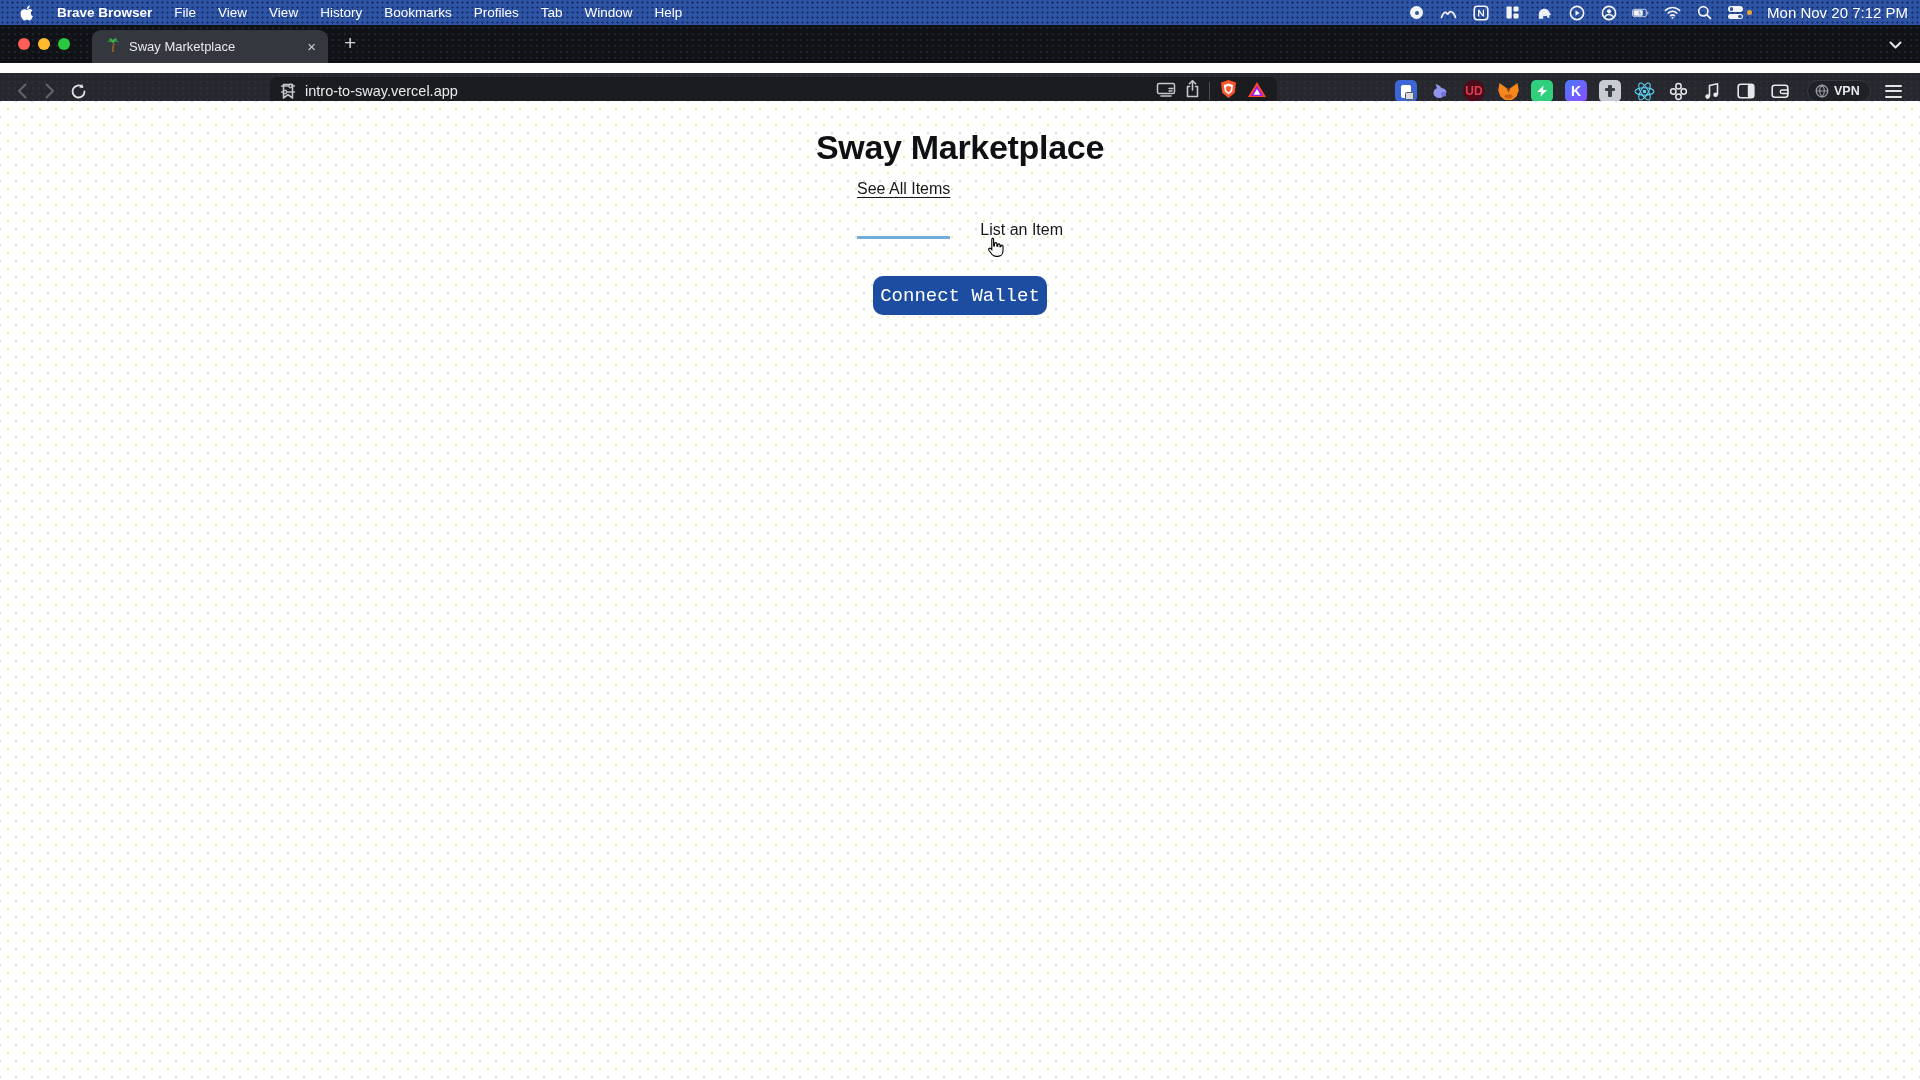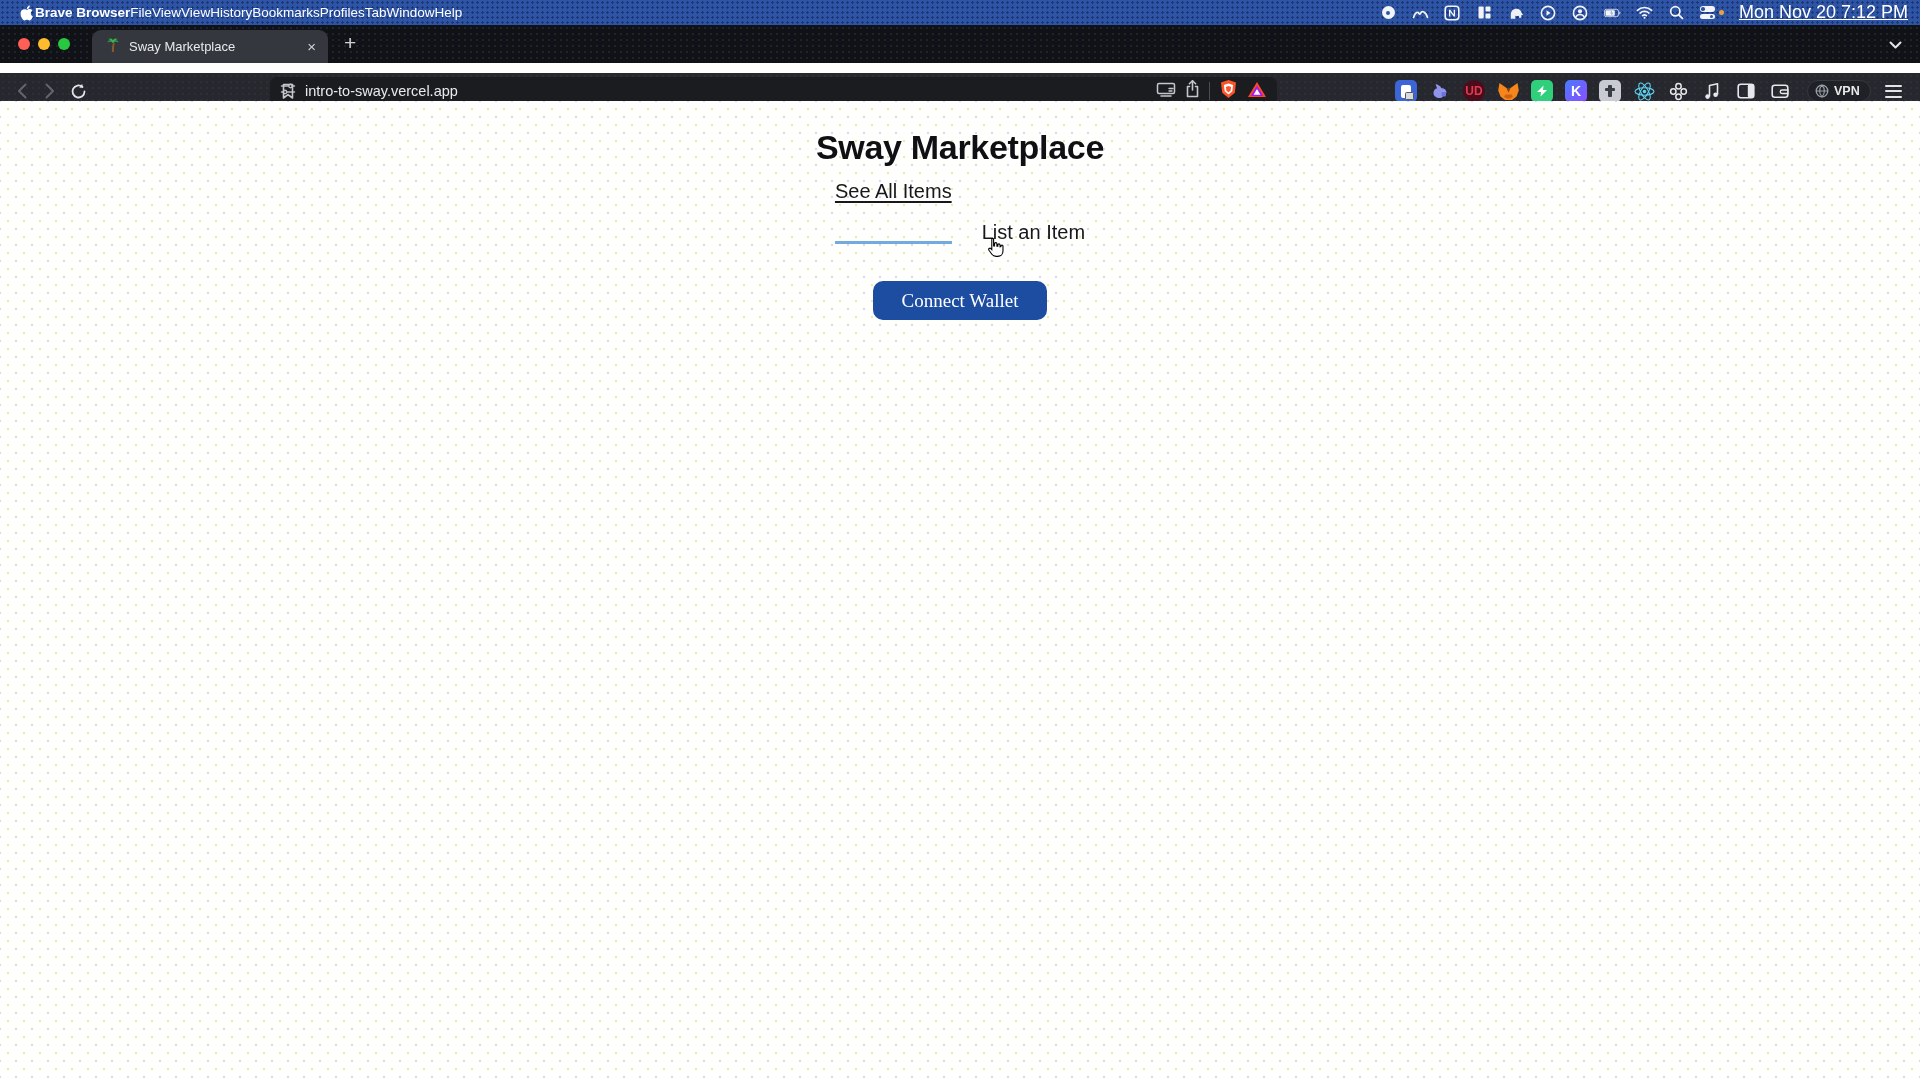--- a/index.html
+++ b/index.html
@@ -6,27 +6,27 @@
   html,body { width:1920px; height:1080px; overflow:hidden; font-family:"Liberation Sans","DejaVu Sans",sans-serif; background:#fffffe; }
 
   
   .menubar{
     position:absolute; top:0; left:0; width:1920px; height:25px;
     background-color:#2e55a5;
     background-image:radial-gradient(rgba(12,28,80,.55) 1px, transparent 1.3px);
     background-size:5px 5px;
     display:flex; align-items:center; color:#fff; font-size:13.5px;
   }
-  .menubar-left{ display:flex; align-items:center; padding-left:18px; }
+  .menubar-left{ display:flex; align-items:center; gap:22px; padding-left:18px; }
   .menu-item{ white-space:nowrap; cursor:default; }
   .menu-item.app{ font-weight:bold; }
   .menubar-right{ margin-left:auto; display:flex; align-items:center; gap:15px; padding-right:12px; }
   .mb-ico{ width:17px; height:17px; display:flex; align-items:center; justify-content:center; }
   .mb-ico svg{ display:block; }
-  .clock{ font-size:18px; white-space:nowrap;text-decoration:underline; }
+  .clock{ font-size:15px; white-space:nowrap; }
   .record-dot{ width:13px;height:13px;border-radius:50%;background:#f2f4f8; position:relative;}
   .record-dot::after{ content:""; position:absolute; left:4.5px; top:4.5px; width:4px;height:4px;border-radius:50%; background:#2e55a5;}
   .cc-wrap{ display:flex; align-items:center; gap:4px;}
   .cc-pills{ display:flex; flex-direction:column; gap:2px;}
   .cc-pill{ width:15px;height:5.5px;border-radius:3px;background:#f2f4f8; position:relative;}
   .cc-pill::after{content:"";position:absolute;width:3.5px;height:3.5px;border-radius:50%;background:#2e55a5;top:1px;}
   .cc-pill.a::after{left:1.5px;} .cc-pill.b::after{right:1.5px;}
   .cc-orange{ width:5px;height:5px;border-radius:50%;background:#e8a33d;}
 
   
@@ -85,27 +85,27 @@
     position:absolute; top:101px; left:0; width:1920px; height:979px;
     background-color:#fffffe;
     background-image:
       radial-gradient(#efe8a6 1px, transparent 1.35px),
       radial-gradient(#dbd5f3 1px, transparent 1.35px);
     background-size:16px 16px;
     background-position:0 0, 8px 8px;
     text-align:center;
   }
   .page h1{ margin-top:27px; font-size:34px; font-weight:700; color:#0e1013; letter-spacing:-.3px;}
-  .page-nav{ margin-top:13px; display:flex; justify-content:center; gap:30px; font-size:20px; color:#16181b;}
+  .page-nav{ margin-top:13px; display:flex; justify-content:center; gap:30px; font-size:16px; color:#16181b;}
   .page-link{ text-decoration:underline; text-underline-offset:3px; cursor:pointer;}
   .page-link.active{ border-bottom:3.5px solid #74abdf; padding-bottom:3px; }
   .page-link.plain{ text-decoration:none;margin-top:41px; }
   .connect-btn{
     margin-top:37px; width:174px; height:39px; border:none; border-radius:10px;
-    background:#1c4da0; color:#ffffff; font-size:19px; font-family:Liberation Serif, serif; cursor:pointer;
+    background:#1c4da0; color:#ffffff; font-size:19px; font-family:Liberation Mono, monospace; cursor:pointer;
   }
   .cursor{ position:absolute; left:984px; top:236px; width:22px; height:24px; pointer-events:none; }
 </style>
 </head>
 <body>
 
 <div class="menubar">
   <div class="menubar-left">
     <span class="mb-ico">
       <svg width="13" height="16" viewBox="0 0 14 17">

